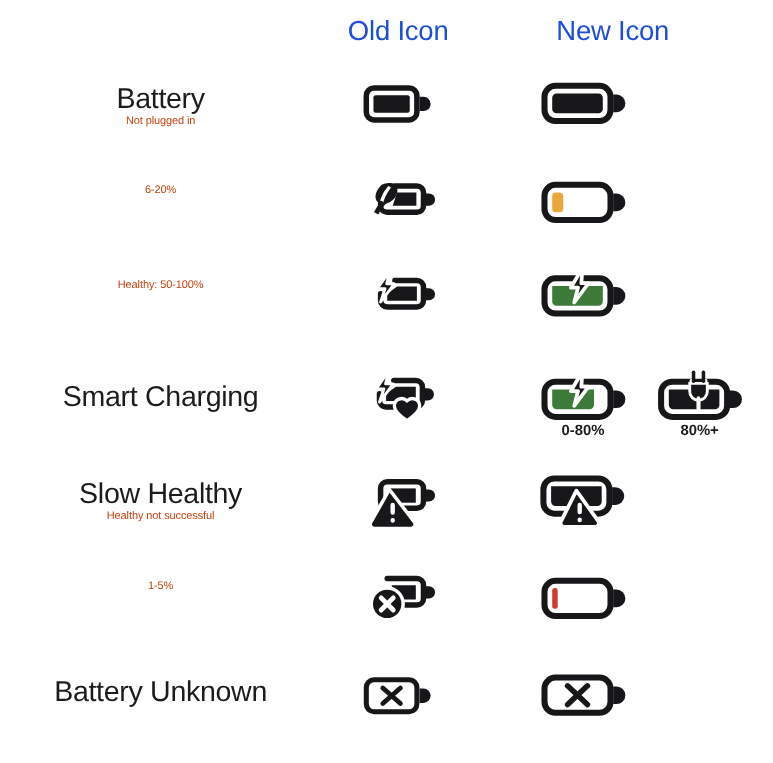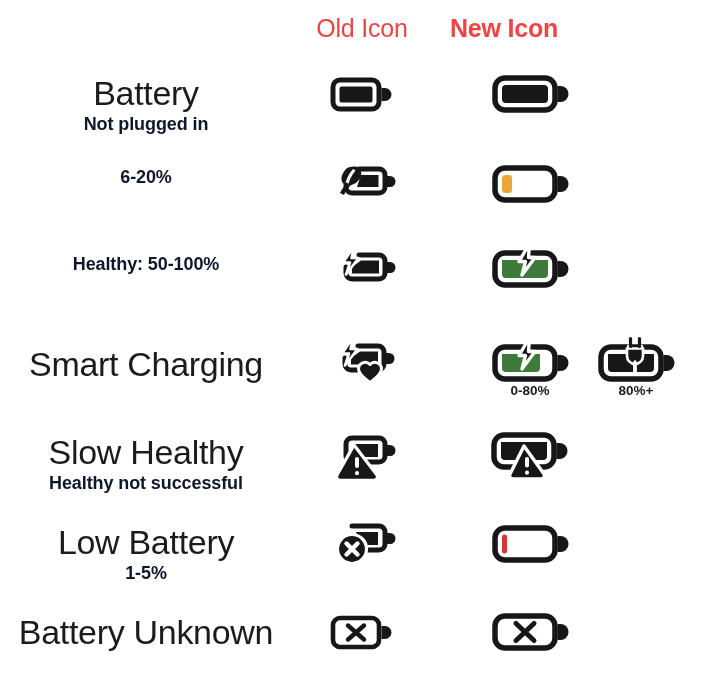--- a/index.html
+++ b/index.html
@@ -23,57 +23,57 @@
     height: 694px;
     background: #ffffff;
   }
 
   
   .col-header {
     position: absolute;
     top: 14px;
     font-size: 25px;
     font-weight: 400;
-    color: #ef4444;
+    color: #1d4ed8;
     letter-spacing: -0.2px;
     text-align: center;
     white-space: nowrap;
   }
   .col-header.old  { left: 287px; width: 150px; }
-  .col-header.new  { left: 429px; width: 150px; font-weight: bold; }
+  .col-header.new  { left: 482px; width: 150px; }
 
   
   .row {
     position: absolute;
     left: 0;
     width: 703px;
     height: 0;
   }
 
   .label-block {
     position: absolute;
     left: 0;
     width: 292px;
     text-align: center;
     line-height: 1.05;
   }
   .label-main {
     display: block;
-    font-size: 34px;
+    font-size: 26px;
     font-weight: 400;
     color: #1b1b1b;
     letter-spacing: -0.3px;
     white-space: nowrap;
   }
   .label-sub {
     display: block;
     margin-top: 3px;
-    font-size: 18px;
-    font-weight: 700;
-    color: #0f172a;
+    font-size: 10px;
+    font-weight: 400;
+    color: #c2410c;
     letter-spacing: -0.1px;
     white-space: nowrap;
   }
 
   .icon-cell {
     position: absolute;
     width: 92px;
     height: 64px;
     display: flex;
     align-items: center;
@@ -260,21 +260,20 @@
         <path d="M65.5 14 h3 a6 6 0 0 1 0 16 H65.5 z" fill="#17171a"></path>
         <path d="M33 17 L19 45 a3.4 3.4 0 0 0 3 5 h28 a3.4 3.4 0 0 0 3 -5 Z" fill="#17171a" stroke="#ffffff" stroke-width="3.4" stroke-linejoin="round"></path>
         <rect x="34" y="28" width="4" height="10.5" rx="2" fill="#ffffff"></rect>
         <rect x="34" y="41.5" width="4" height="4.2" rx="2" fill="#ffffff"></rect>
       </svg>
     </div>
   </div>
 
   <div class="row" style="top:0">
     <div class="label-block" style="top:525px">
-      <span class="label-main">Low Battery</span>
       <span class="label-sub">1-5%</span>
     </div>
 
     <div class="icon-cell old" style="top:510px">
       <svg width="64" height="52" viewBox="0 0 64 52" aria-hidden="true">
         <g>
           <path d="M22 10 H49 a6 6 0 0 1 6 6 v12 a6 6 0 0 1 -6 6 H24" fill="none" stroke="#17171a" stroke-width="5" stroke-linecap="round"></path>
           <path d="M26 16 H48 v13 H30 z" fill="#17171a"></path>
           <path d="M57 17 h3 a5.5 5.5 0 0 1 0 11 H57 z" fill="#17171a"></path>
         </g>

